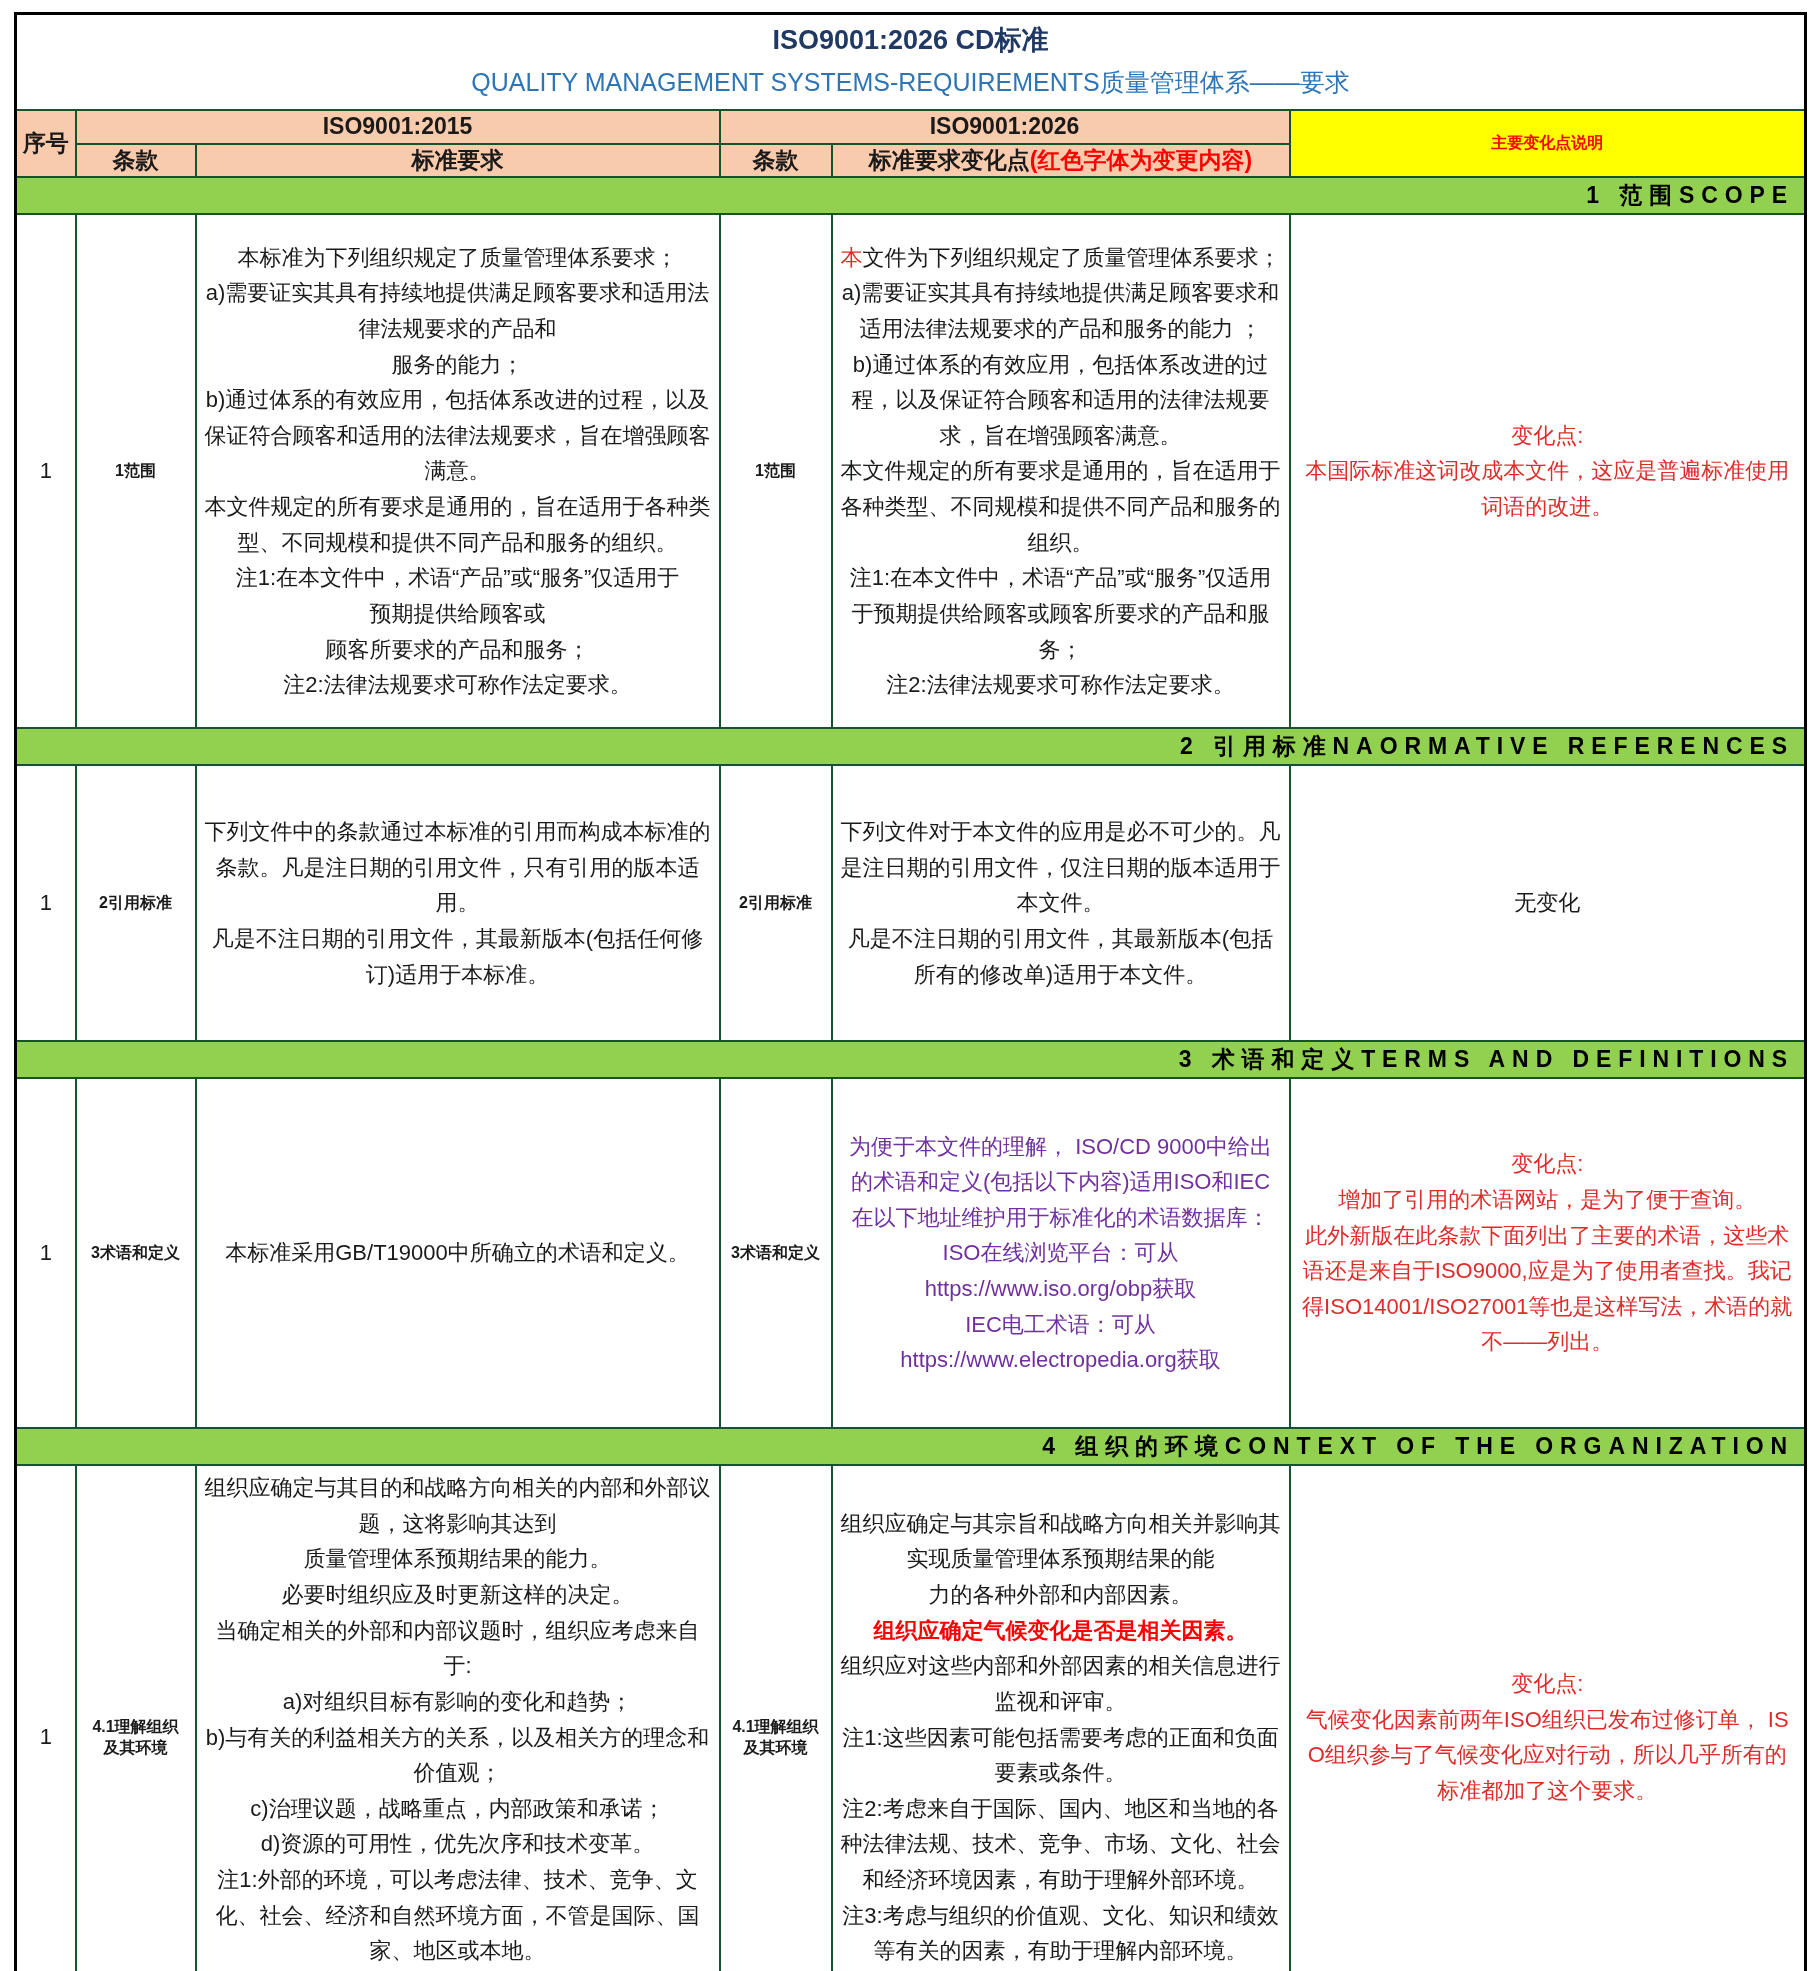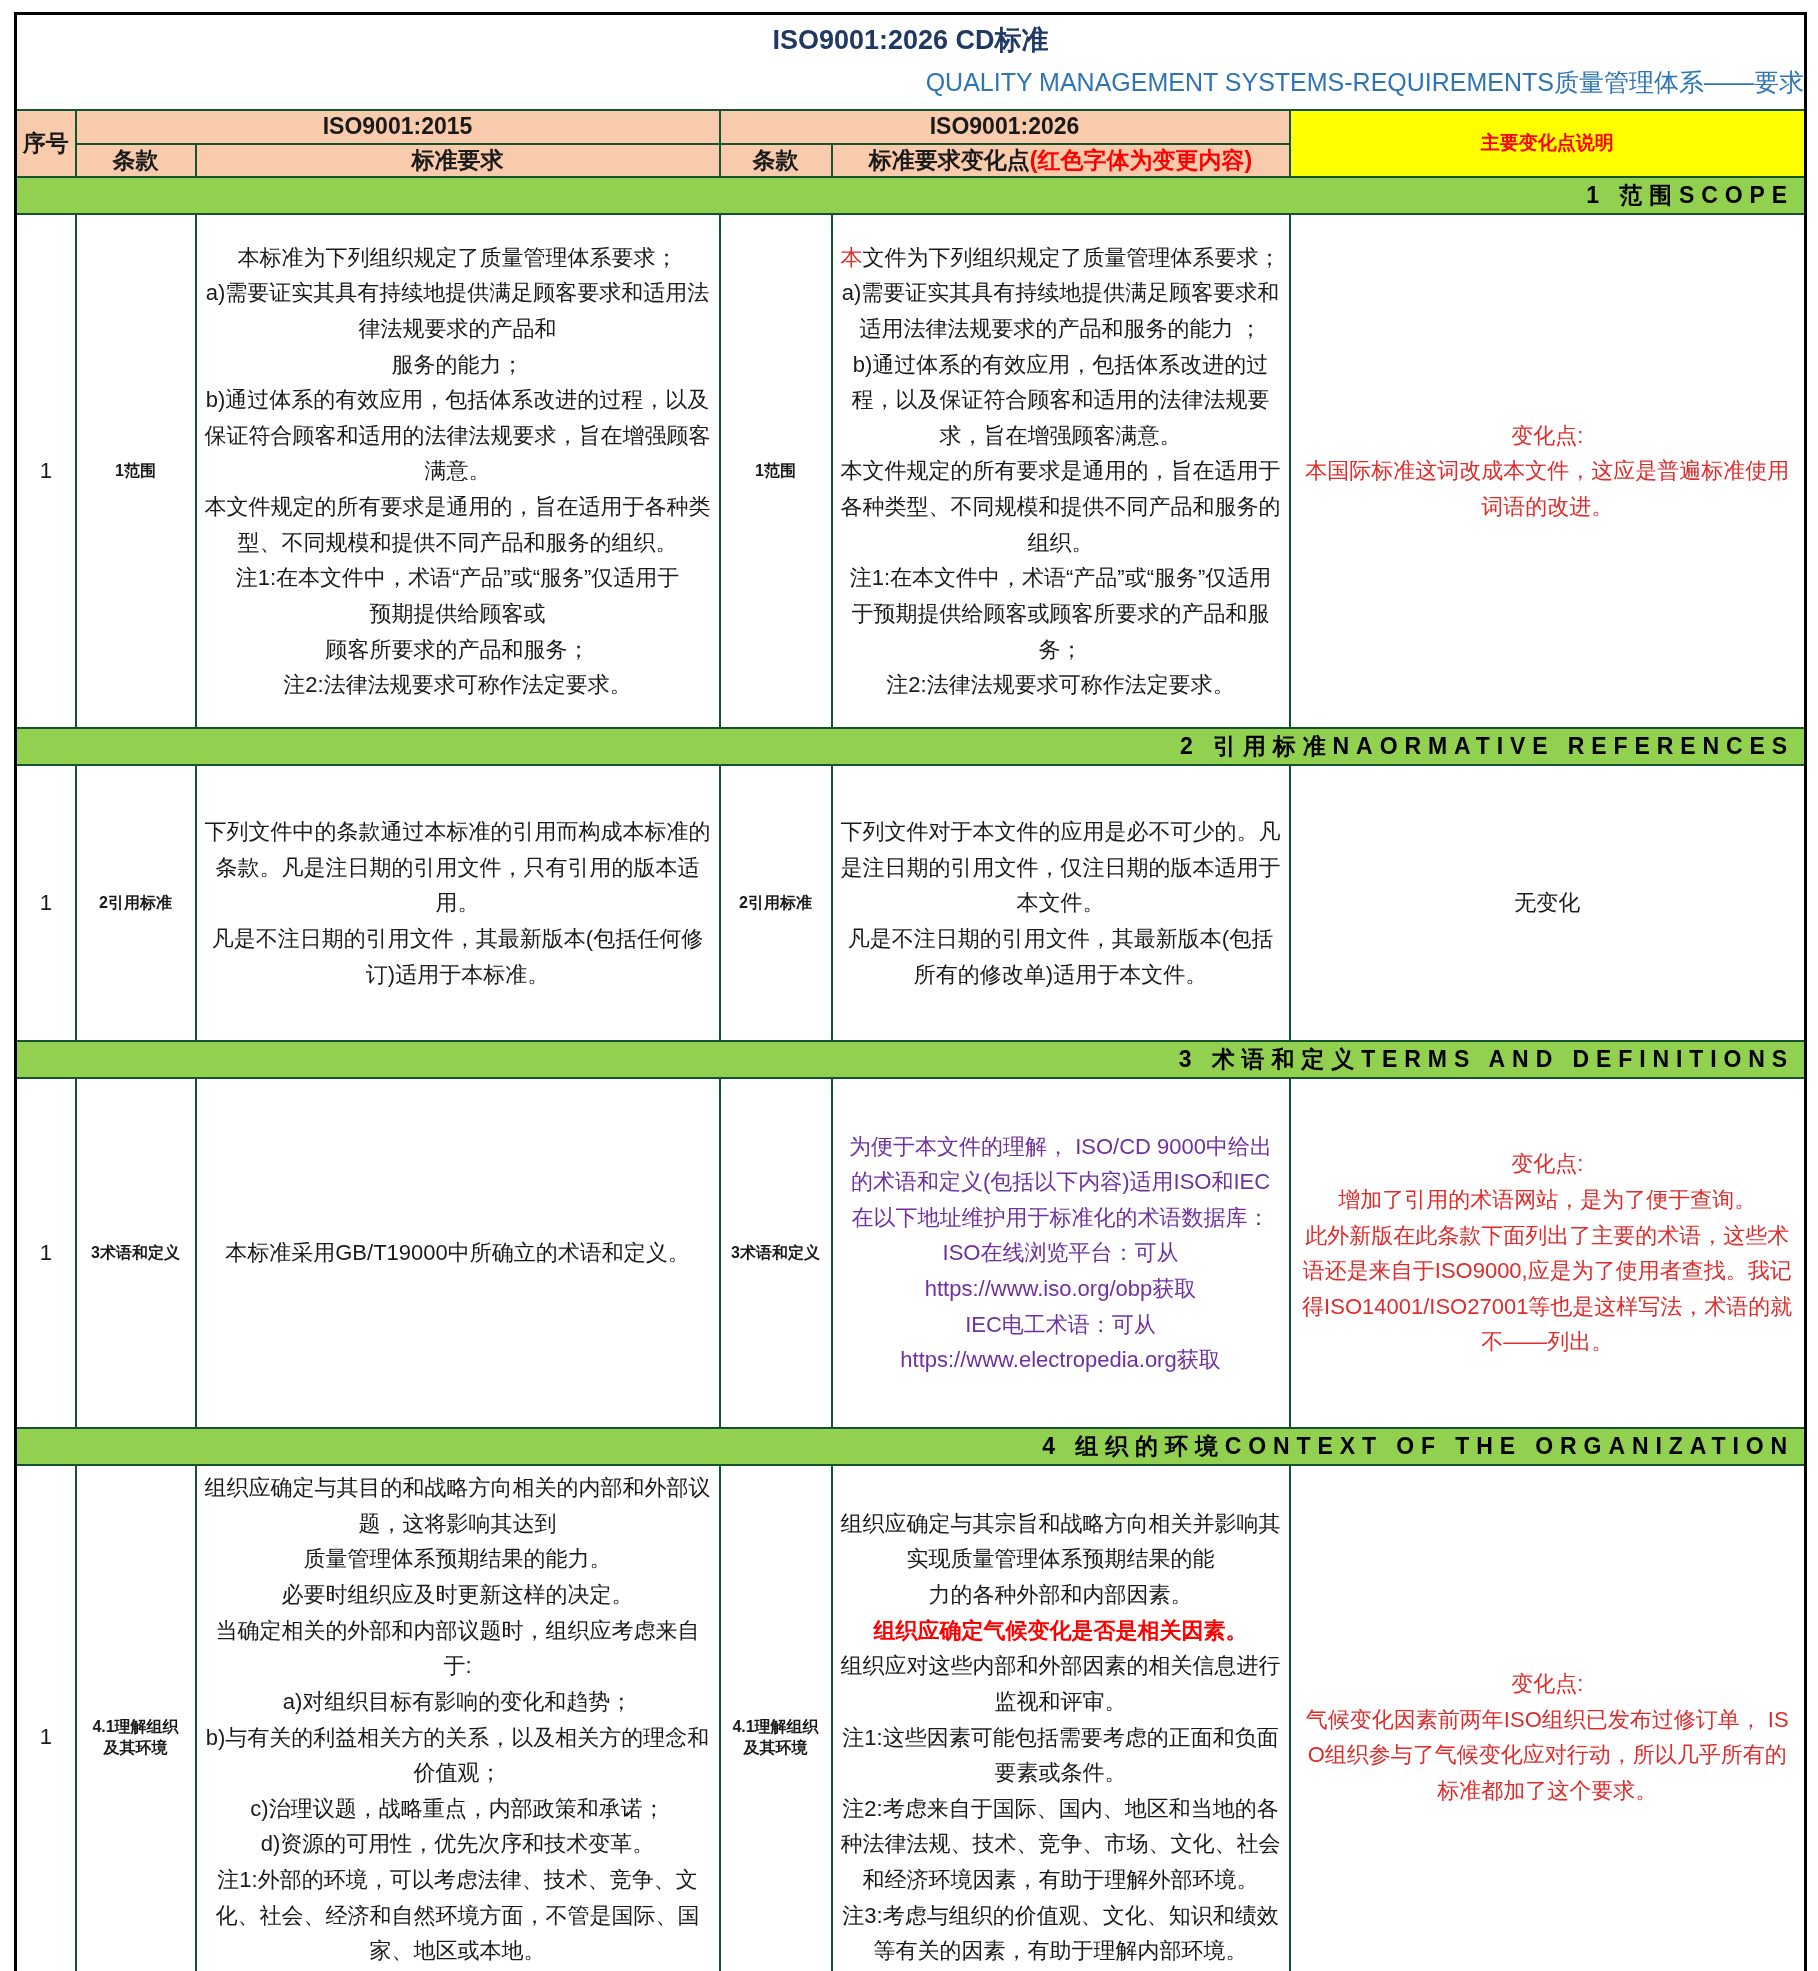--- a/index.html
+++ b/index.html
@@ -7,24 +7,24 @@
     width:1818px;height:1971px;box-sizing:border-box;
     padding:12px 14px;background:#ffffff;
     font-family:"Liberation Sans","DejaVu Sans",sans-serif;
     color:#1a1a1a;
   }
   table{border-collapse:collapse;width:1790px;table-layout:fixed;border:3px solid #000;}
   td{border:2px solid #14532d;box-sizing:border-box;vertical-align:middle;padding:4px 8px;}
   
   .title-cell{text-align:center;background:#fff;padding:8px 0 10px;}
   .title{color:var(--title_navy,#1f3864);font-weight:bold;font-size:27px;line-height:1.3;}
-  .subtitle{color:var(--subtitle_blue,#2e75b6);font-size:25px;line-height:1.3;margin-top:8px;text-align:right;}
+  .subtitle{color:var(--subtitle_blue,#2e75b6);font-size:25px;line-height:1.3;margin-top:8px;}
   
   .hdr{background:var(--header_peach,#f8cbad);font-weight:bold;text-align:center;font-size:23px;line-height:1.2;padding:2px 4px;}
-  .notes-hdr{background:var(--yellow,#ffff00);color:var(--red,#fe0000);font-weight:bold;text-align:center;font-size:19px;}
+  .notes-hdr{background:var(--yellow,#ffff00);color:var(--red,#fe0000);font-weight:bold;text-align:center;font-size:16px;}
   .hdr .red-inline{color:var(--red,#fe0000);}
   
   .section-row td{
     background:var(--section_green,#92d050);
     font-weight:bold;font-size:23px;letter-spacing:0.30em;
     padding:2px 10px;color:#000;text-align:right;
   }
   
   .seq{text-align:center;font-size:22px;}
   .clause{text-align:center;font-weight:bold;font-size:16px;line-height:1.35;word-break:break-all;}

